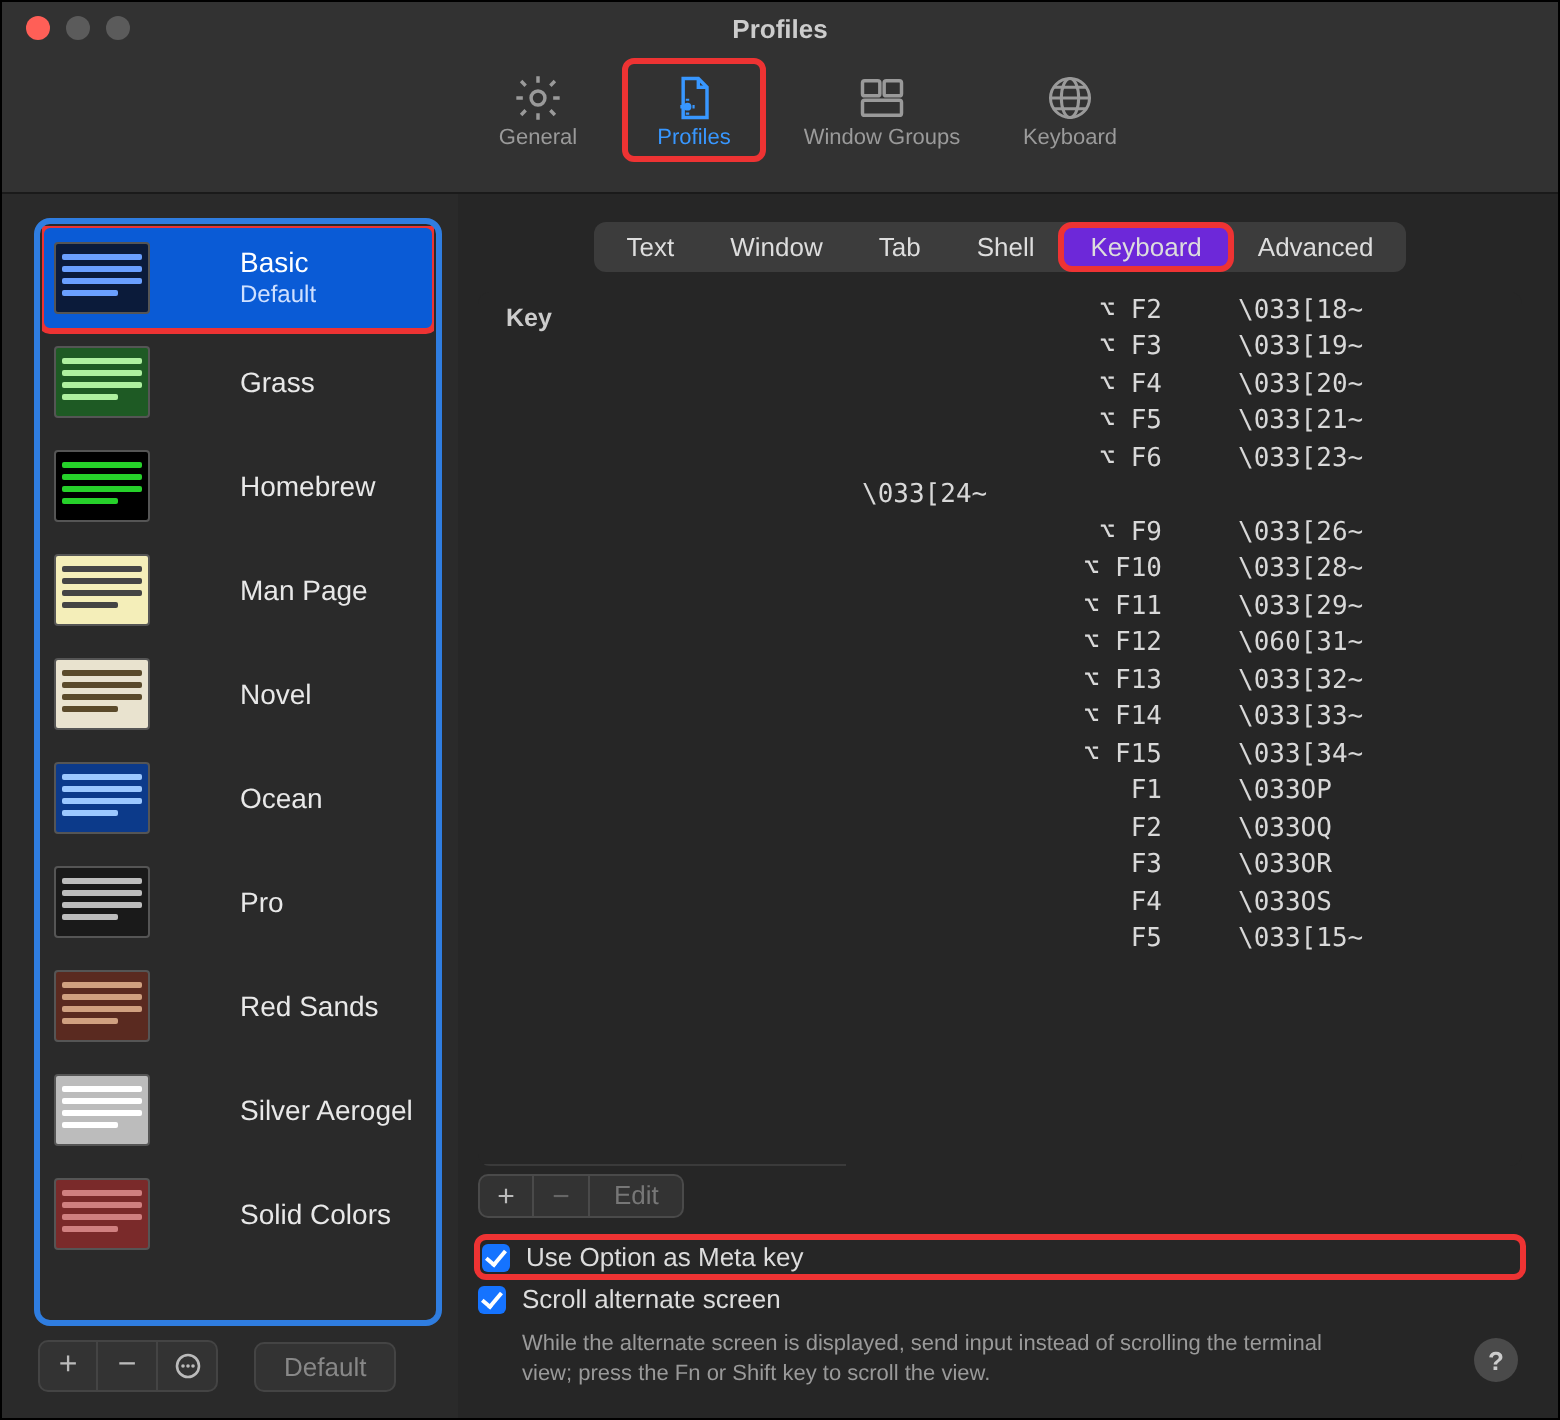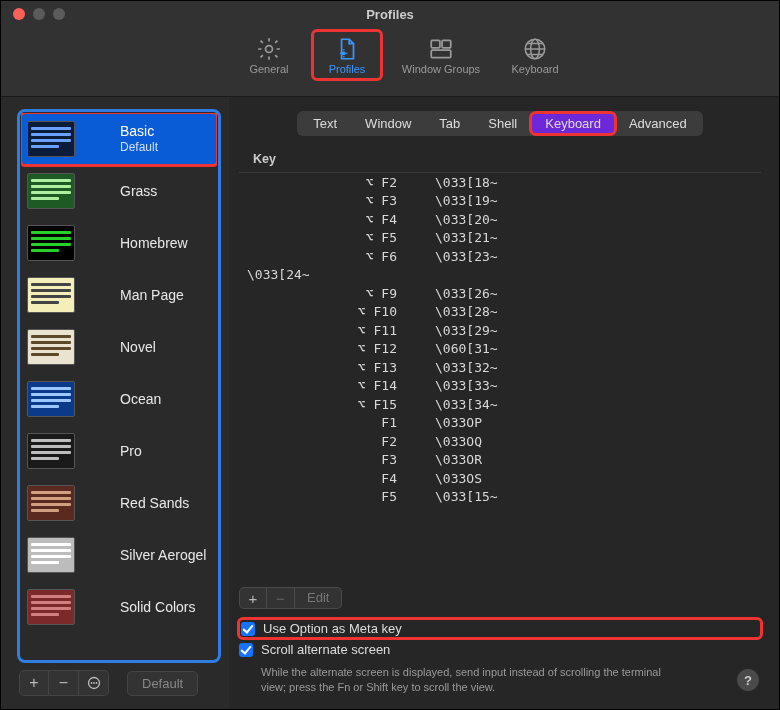--- a/index.html
+++ b/index.html
@@ -178,21 +178,20 @@
     border-radius: 5px;
     cursor: pointer;
   }
   .seg.active { background: #6d28d9; }
   .table-wrap{
     flex:1;
     background:#262626;
     border-radius:6px;
     overflow:hidden;
     display:flex;
-    flex-direction:column;
     min-height:0;
   }
   .thead{
     display:flex;
     font-size:12.5px;
     font-weight:600;
     color:#ccc;
     border-bottom:1px solid #3a3a3a;
     padding: 6px 0 6px 14px;
   }

